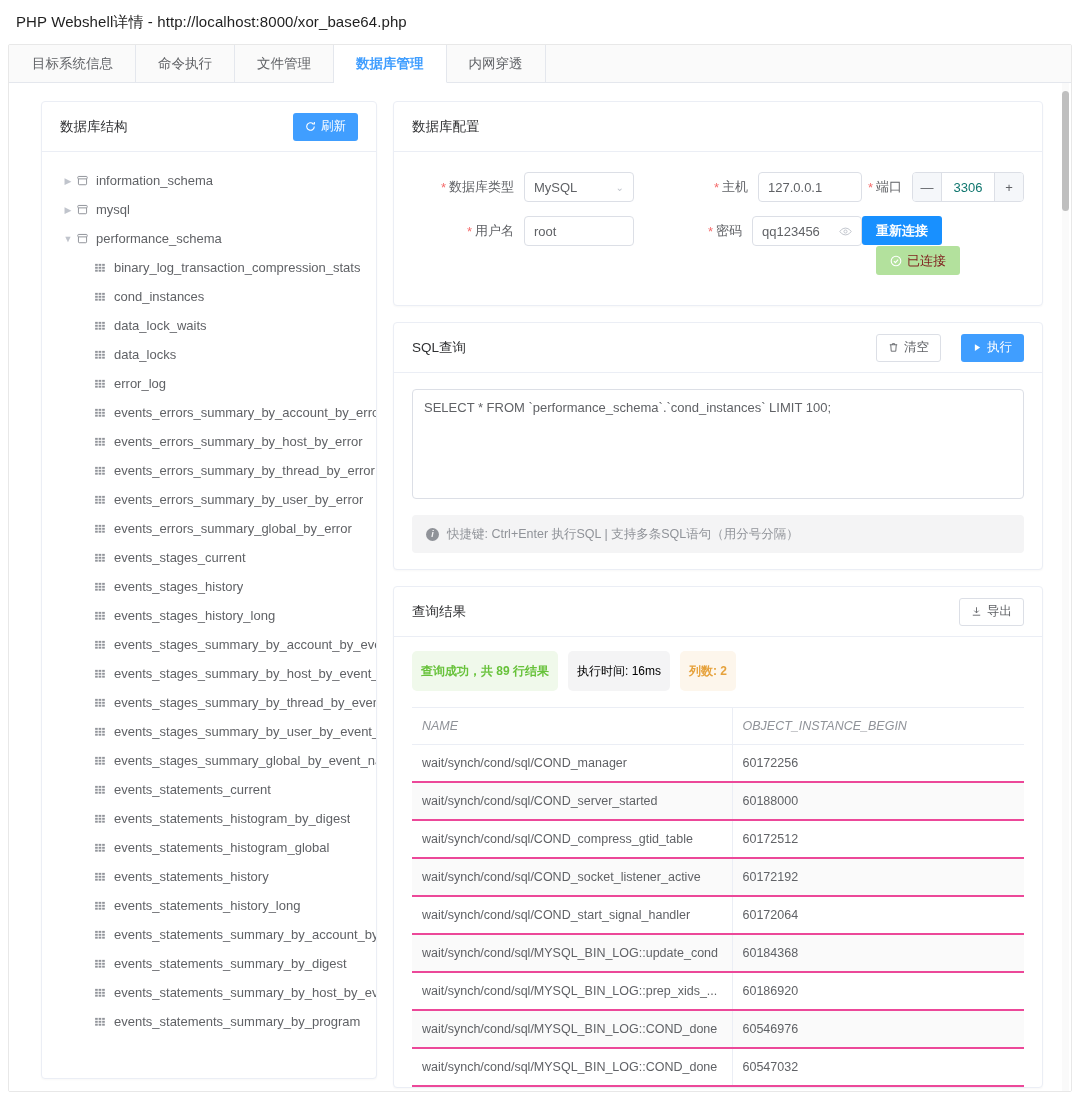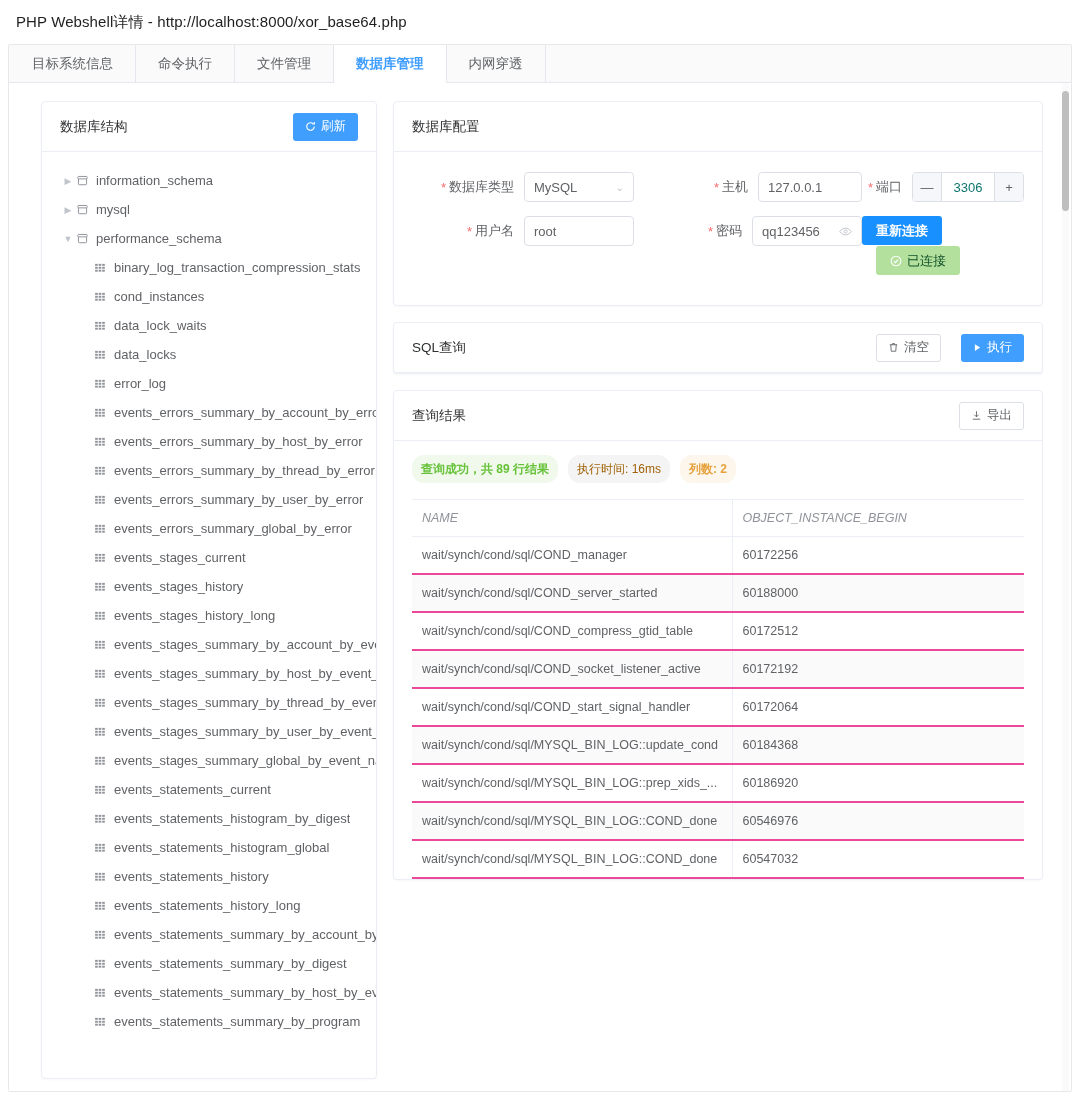--- a/index.html
+++ b/index.html
@@ -103,21 +103,21 @@
     cursor: pointer;
     padding: 0 11px;
     height: 28px;
     white-space: nowrap;
     border: 1px solid transparent;
     line-height: 1;
   }
   .btn-primary { background: #409eff; color: #fff; }
   .btn-primary-strong { background: #1890ff; color: #fff; font-weight: bold; }
   .btn-default { background: #fff; color: #606266; border: 1px solid #dcdfe6; }
-  .btn-success-ghost { background: #b3e19d; color: #14532d; }
+  .btn-success-ghost { background: #b3e19d; color: #7f1d1d; }
 
   .tree-body {
     flex: 1;
     padding: 14px 0 8px 0;
     overflow: hidden;
     position: relative;
   }
   .tree-node {
     display: flex; align-items: center;
     height: 29px;
@@ -237,29 +237,29 @@
     font-size: 9px; font-weight: bold;
     display: flex; align-items: center; justify-content: center;
     font-style: italic;
     flex: 0 0 13px;
   }
 
   
   .res-body { padding: 14px 18px 0 18px; }
   .badges { display: flex; gap: 10px; margin-bottom: 16px; }
   .badge {
-    height: 28px;
+    height: 40px;
     display: inline-flex; align-items: center;
     padding: 0 9px;
-    border-radius: 12px;
+    border-radius: 5px;
     font-size: 12px;
     white-space: nowrap;
   }
   .badge-success { background: #f0f9eb; color: #67c23a; font-weight: bold; }
-  .badge-info { background: #f4f4f5; color: #a16207; }
+  .badge-info { background: #f4f4f5; color: #000000; }
   .badge-warn { background: #fdf6ec; color: #e6a23c; font-weight: bold; }
 
   table.res {
     width: 100%;
     border-collapse: collapse;
     font-size: 12.5px;
   }
   table.res th {
     text-align: left;
     font-weight: normal;
@@ -895,20 +895,27 @@
               </span>
               <span class="btn btn-primary">
                 <span>
                   <svg class="icon-svg" width="9" height="9" viewBox="0 0 12 12" fill="#ffffff">
                       <path d="M2.5 1.5l7 4.5-7 4.5z"></path>
                     </svg>
                 </span>
                 <span>执行</span>
               </span>
             </span>
+          </div>
+          <div class="sql-body">
+            <textarea class="sql-area" style="">SELECT * FROM `performance_schema`.`cond_instances` LIMIT 100;</textarea>
+            <div class="hint">
+              <span class="info-dot">i</span>
+              <span>快捷键: Ctrl+Enter 执行SQL | 支持多条SQL语句（用分号分隔）</span>
+            </div>
           </div>
         </div>
 
         <div class="card">
           <div class="card-head">
             <span class="card-title">查询结果</span>
             <span class="btn btn-default">
               <span>
                 <svg class="icon-svg" width="11" height="11" viewBox="0 0 16 16" fill="none" stroke="#606266" stroke-width="1.3">
                   <path d="M8 1.8v8M4.8 6.8L8 10l3.2-3.2M2.6 13.4h10.8"></path>

